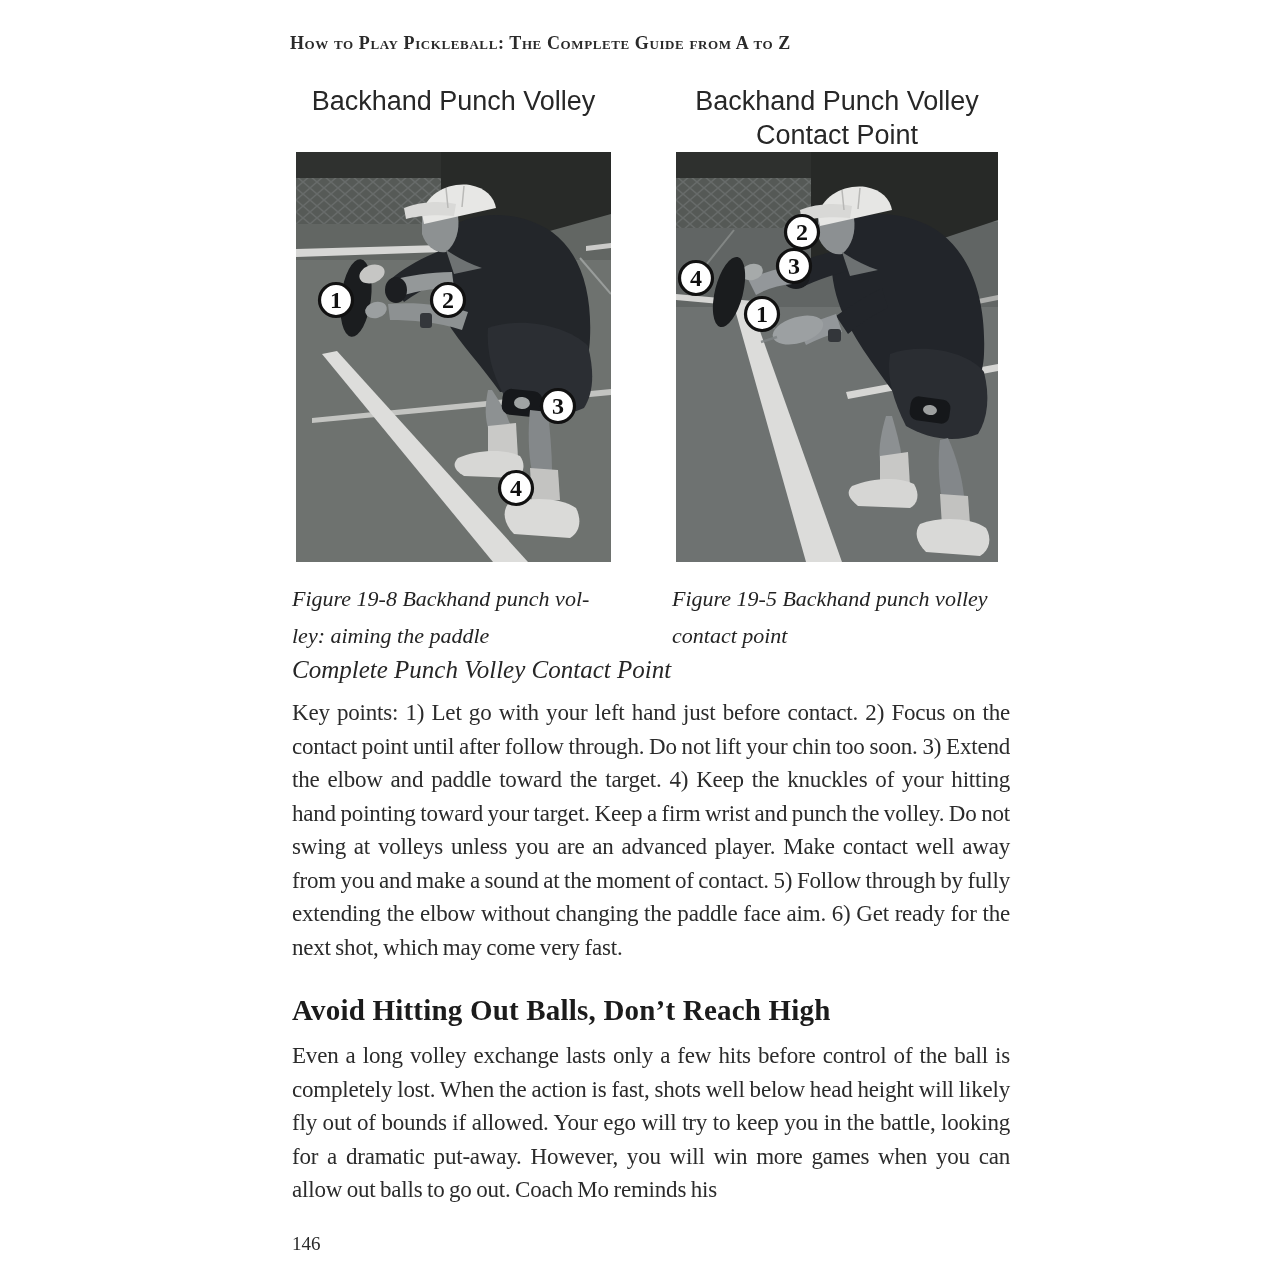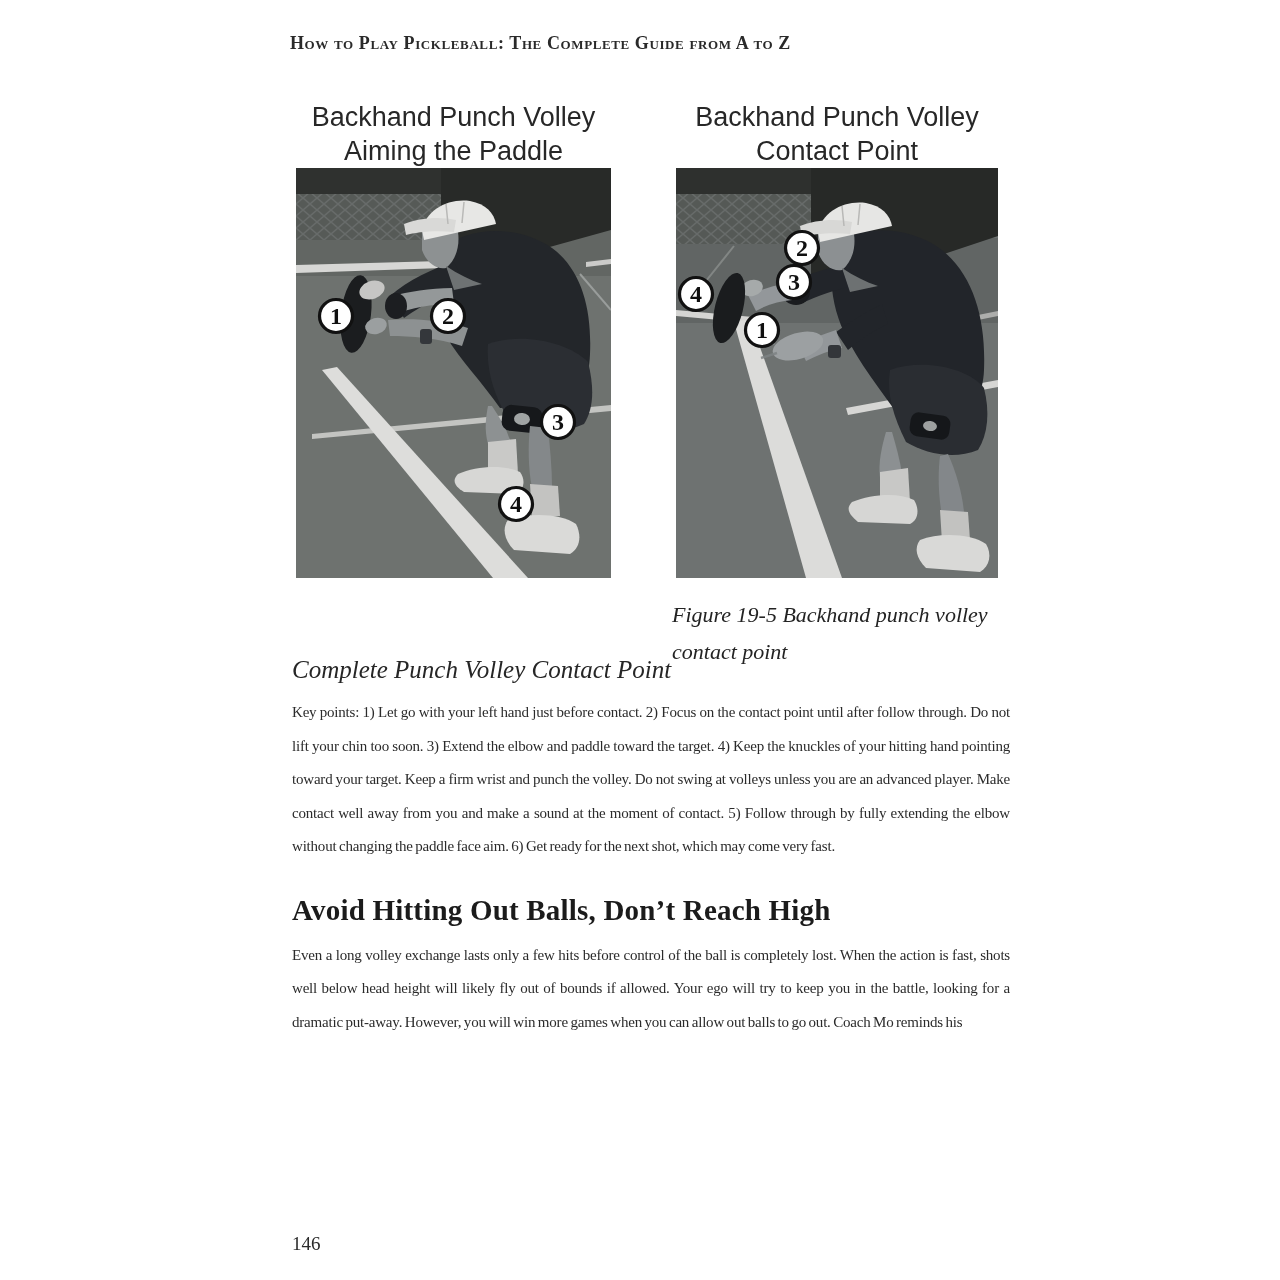--- a/index.html
+++ b/index.html
@@ -9,42 +9,42 @@
     -webkit-font-smoothing:antialiased;
   }
   .page { position:relative; width:1032px; height:1280px; background:#ffffff; overflow:hidden;border-radius:11px; }
 
   .running-header {
     position:absolute; left:290px; top:33px;
     font-size:18px; font-weight:bold; font-variant:small-caps;
     letter-spacing:0.6px; color:#2a2a2a; white-space:nowrap;
   }
 
-  .fig { position:absolute; top:100px; margin:0; }
+  .fig { position:absolute; top:84px; margin:0; }
   .fig-left  { left:296px; width:315px; }
   .fig-right { left:676px; width:322px; }
   .fig-title {
     font-family:"Liberation Sans", sans-serif;
     font-size:27px; line-height:34px; height:68px;
     text-align:center; color:#272727;
   }
   .photo { display:block; }
   .photo svg { display:block; }
   .fig-caption {
     margin:18px 0 0 -4px;
     font-style:italic; font-size:22px; line-height:37px; color:#232323;
   }
 
   .text-block { position:absolute; left:292px; top:654px; width:718px; color:#2b2b2b; }
   .subheading {
     margin:0; font-style:italic; font-weight:normal;
     font-size:25px; line-height:32px; color:#262626;
   }
   .body-para {
-    margin:10px 0 0 0; font-size:15px; line-height:33.5px;
+    margin:10px 0 0 0; font-size:23px; line-height:33.5px;
     text-align:justify; letter-spacing:-0.2px; word-spacing:-1px;
   }
   .section-heading {
     margin:28px 0 0 0; font-size:29px; line-height:36px;
     font-weight:bold; color:#1b1b1b; letter-spacing:0.2px;
   }
   .body-para.second { margin-top:11px; }
 
   .page-number { position:absolute; left:292px; top:1233px; font-size:19px; color:#2b2b2b; }
 
@@ -57,21 +57,20 @@
 </head>
 <body>
 
 <div class="page">
 
   <div class="running-header">How to Play Pickleball: The Complete Guide from A to Z</div>
 
   <figure class="fig fig-left">
     <div class="fig-title">
       <div>Backhand Punch Volley</div>
-      <div>Aiming the Paddle</div>
     </div>
     <div class="photo">
       <svg width="315" height="410" viewBox="0 0 315 410">
         <defs>
           <pattern id="fenceA" width="14" height="12" patternUnits="userSpaceOnUse">
             <path d="M0,0 L14,12 M14,0 L0,12" stroke="#6d7170" stroke-width="1.4" fill="none"></path>
           </pattern>
         </defs>
         <g>
           <rect x="0" y="0" width="315" height="410" fill="#6e726f"></rect>
@@ -126,20 +125,24 @@
             <circle class="marker-circle" cx="262" cy="254" r="16.5"></circle>
             <text class="marker-num" x="262" y="262">3</text>
           </g>
           <g>
             <circle class="marker-circle" cx="220" cy="336" r="16.5"></circle>
             <text class="marker-num" x="220" y="344">4</text>
           </g>
         </g>
       </svg>
     </div>
+    <figcaption class="fig-caption">
+      <div>Figure 19-8 Backhand punch vol-</div>
+      <div>ley: aiming the paddle</div>
+    </figcaption>
   </figure>
 
   <figure class="fig fig-right">
     <div class="fig-title">
       <div>Backhand Punch Volley</div>
       <div>Contact Point</div>
     </div>
     <div class="photo">
       <svg width="322" height="410" viewBox="0 0 322 410">
         <defs>

